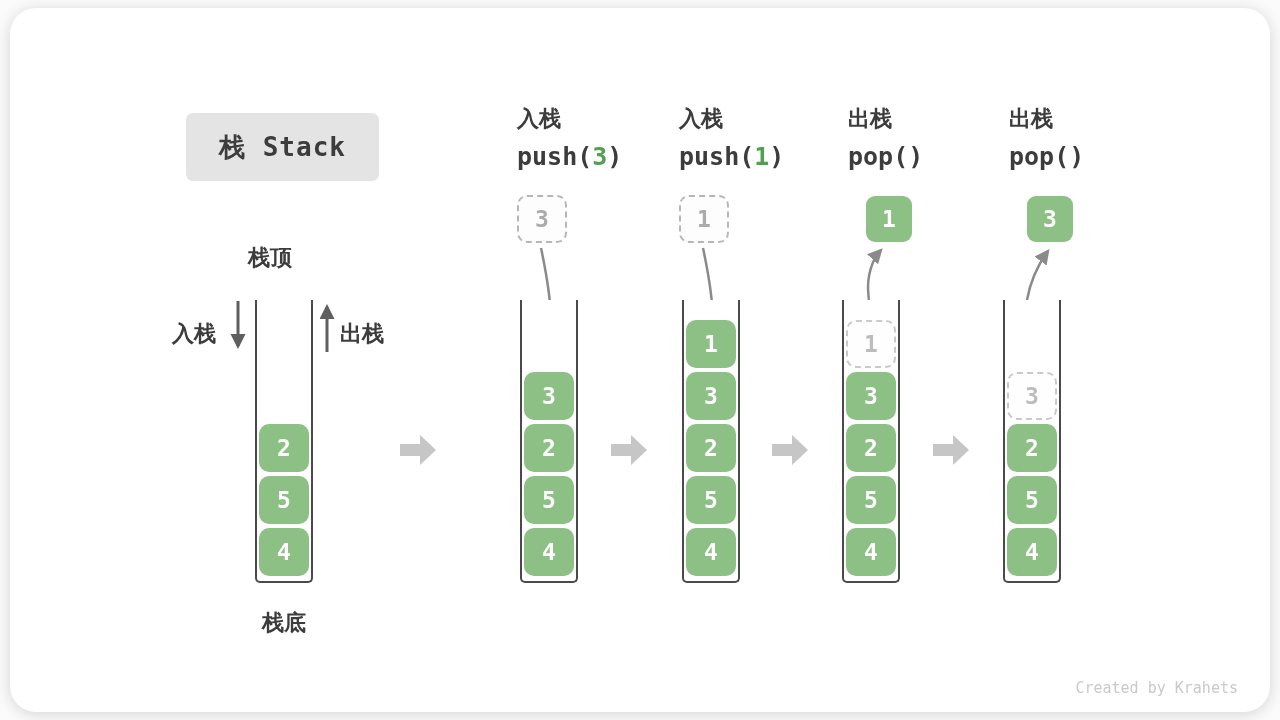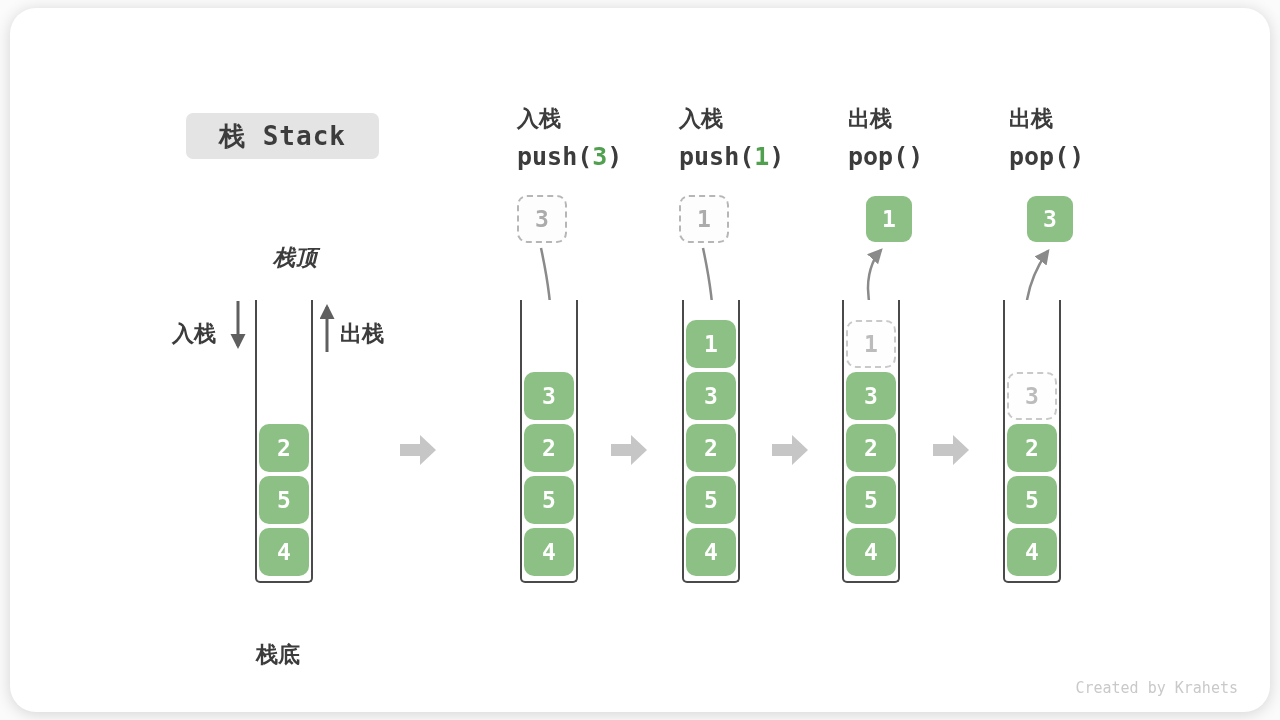--- a/index.html
+++ b/index.html
@@ -1,21 +1,21 @@
 <!DOCTYPE html>
 <html style="--green: #8CC084; --arg-green: #50A050; --text-dark: #3C3C3C; --title-bg: #E4E4E4; --motion-gray: #8A8A8A; --transition-gray: #C6C6C6; --watermark-gray: #C9C9C9;"><head>
 <meta charset="utf-8">
 <style>
   html,body{margin:0;padding:0;background:#fbfbfb;}
   .canvas{position:relative;width:1280px;height:720px;overflow:hidden;
           font-family:"Liberation Sans",sans-serif;}
   .card{position:absolute;left:10px;top:8px;width:1260px;height:704px;
         background:#ffffff;border-radius:26px;
         box-shadow:0 2px 16px rgba(0,0,0,0.16);}
-  .title-box{position:absolute;left:186px;top:113px;width:193px;height:46px;
+  .title-box{position:absolute;left:186px;top:113px;width:193px;height:68px;
         background:var(--title-bg,#e4e4e4);border-radius:7px;
         display:flex;align-items:center;justify-content:center;
         font-family:"DejaVu Sans Mono",monospace;font-size:26px;font-weight:600;
         color:var(--text-dark,#3c3c3c);letter-spacing:1px;}
   .side-label{position:absolute;font-size:22px;font-weight:700;
         color:var(--text-dark,#3c3c3c);white-space:nowrap;}
   .overlay{position:absolute;left:0;top:0;pointer-events:none;}
   .curve{fill:none;stroke:var(--motion-gray,#8a8a8a);stroke-width:2.5;}
   .dir{fill:none;stroke:#5f5f5f;stroke-width:3;}
   #mCurve path{fill:var(--motion-gray,#8a8a8a);}
@@ -46,22 +46,22 @@
         color:var(--watermark-gray,#c9c9c9);}
 </style>
 </head>
 <body>
 
 <div class="canvas">
   <div class="card"></div>
 
   <div class="title-box">栈 Stack</div>
 
-  <div class="side-label" style="left:267px;top:243px;width:56px;text-align:center;font-style:italic;">栈顶</div>
-  <div class="side-label" style="left:256px;top:640px;width:56px;text-align:left;">栈底</div>
+  <div class="side-label" style="left:242px;top:243px;width:56px;text-align:center;">栈顶</div>
+  <div class="side-label" style="left:256px;top:608px;width:56px;text-align:center;">栈底</div>
   <div class="side-label" style="left:172px;top:319px;">入栈</div>
   <div class="side-label" style="left:340px;top:319px;">出栈</div>
 
   <svg class="overlay" width="1280" height="720" viewBox="0 0 1280 720">
     <defs>
       <marker id="mCurve" markerWidth="7" markerHeight="7" refX="5" refY="3" orient="auto">
         <path d="M0,0 L6,3 L0,6 Z"></path>
       </marker>
       <marker id="mDark" markerWidth="5.5" markerHeight="5.5" refX="4" refY="2.5" orient="auto">
         <path d="M0,0 L5,2.5 L0,5 Z"></path>

